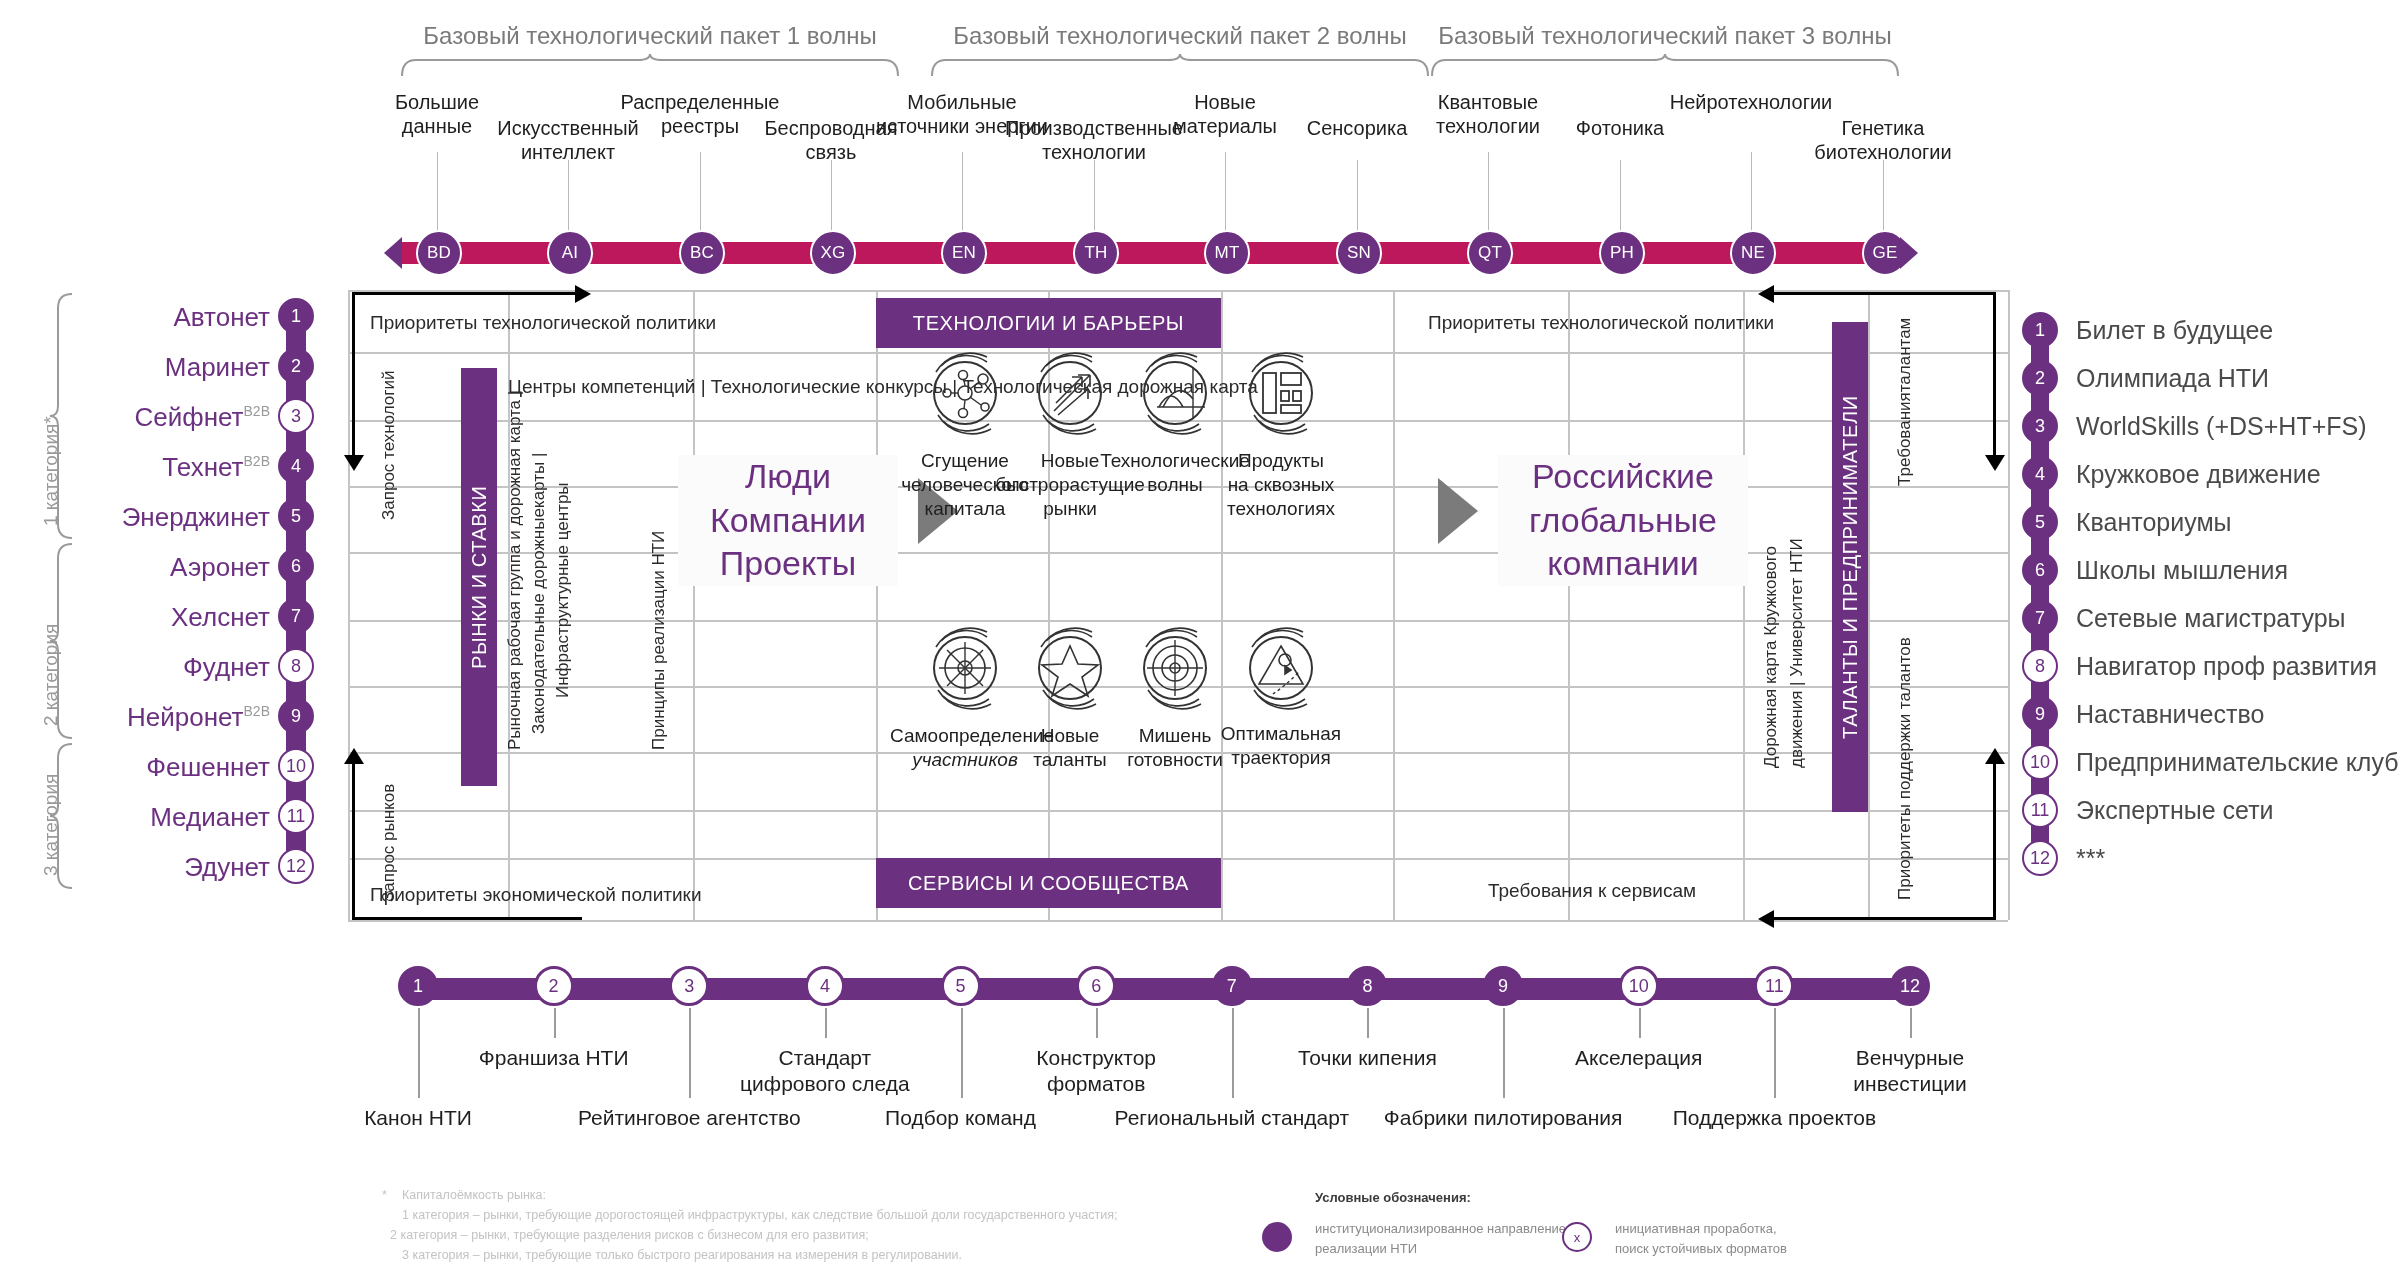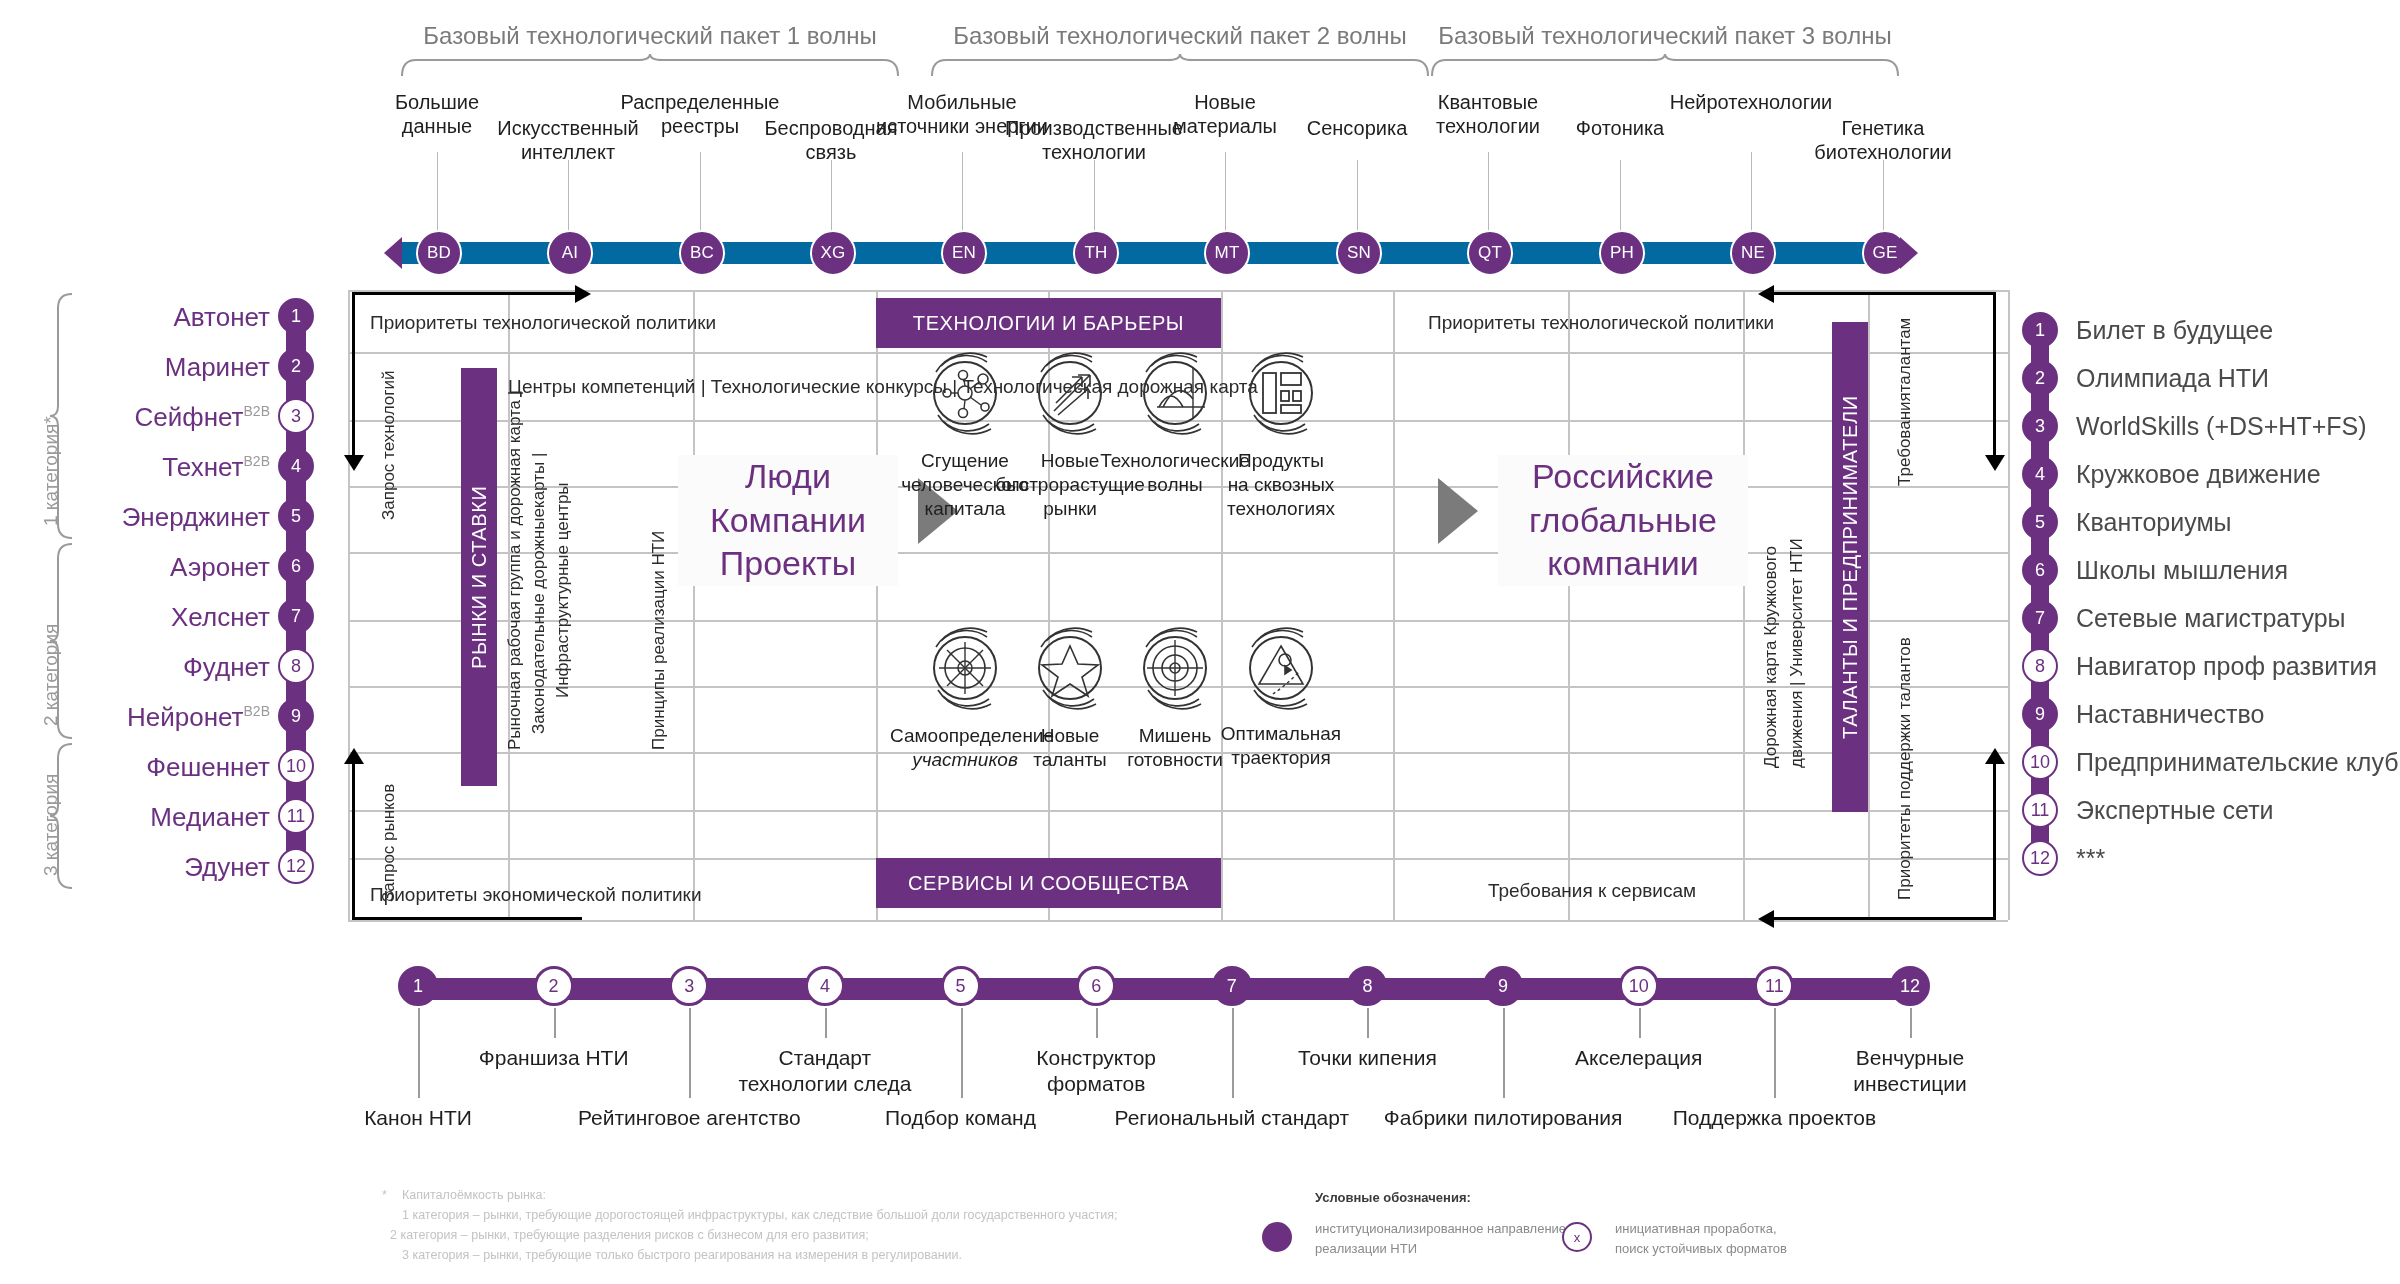--- a/index.html
+++ b/index.html
@@ -8,21 +8,21 @@
   .abs{position:absolute;}
 
   
   .packet-label{font-size:24px;color:#7a7a7a;text-align:center;white-space:nowrap;}
 
   
   .tech-name{position:absolute;font-size:20px;color:#1f1f1f;text-align:center;line-height:1.22;}
   .tick{position:absolute;width:1px;background:#b9b9b9;}
 
   
-  #tech-rail{position:absolute;left:400px;top:242px;width:1500px;height:22px;background:#0369a1;}
+  #tech-rail{position:absolute;left:400px;top:242px;width:1500px;height:22px;background:#be185d;}
   .tnode{position:absolute;width:42px;height:42px;border-radius:50%;background:#6b3180;
          border:2px solid #ffffff;color:#ffffff;font-size:17px;display:flex;
          align-items:center;justify-content:center;top:-12px;letter-spacing:.2px;}
 
   
   .mk-name{position:absolute;right:0;font-size:26px;color:#6b3180;white-space:nowrap;text-align:right;}
   .b2b{font-size:14px;color:#9a9a9a;vertical-align:super;}
   .lchain{position:absolute;left:286px;top:316px;width:20px;background:#6b3180;}
   .mk-node{position:absolute;width:36px;height:36px;border-radius:50%;
            display:flex;align-items:center;justify-content:center;font-size:18px;
@@ -477,21 +477,21 @@
 <div id="srv-caps">
     <div class="stick" style="left:418px;top:1008px;height:90px;"></div>
     <div class="scap" style="left:288px;top:1105px;width:260px;">Канон НТИ</div>
     <div class="stick" style="left:553.6363636363636px;top:1008px;height:30px;"></div>
     <div class="scap" style="left:423.6363636363636px;top:1045px;width:260px;">Франшиза НТИ</div>
     <div class="stick" style="left:689.2727272727273px;top:1008px;height:90px;"></div>
     <div class="scap" style="left:559.2727272727273px;top:1105px;width:260px;">Рейтинговое агентство</div>
     <div class="stick" style="left:824.9090909090909px;top:1008px;height:30px;"></div>
     <div class="scap" style="left:694.9090909090909px;top:1045px;width:260px;">
       <div>Стандарт</div>
-      <div>технологии следа</div>
+      <div>цифрового следа</div>
     </div>
     <div class="stick" style="left:960.5454545454545px;top:1008px;height:90px;"></div>
     <div class="scap" style="left:830.5454545454545px;top:1105px;width:260px;">Подбор команд</div>
     <div class="stick" style="left:1096.181818181818px;top:1008px;height:30px;"></div>
     <div class="scap" style="left:966.181818181818px;top:1045px;width:260px;">
       <div>Конструктор</div>
       <div>форматов</div>
     </div>
     <div class="stick" style="left:1231.8181818181818px;top:1008px;height:90px;"></div>
     <div class="scap" style="left:1101.8181818181818px;top:1105px;width:260px;">Региональный стандарт</div>

